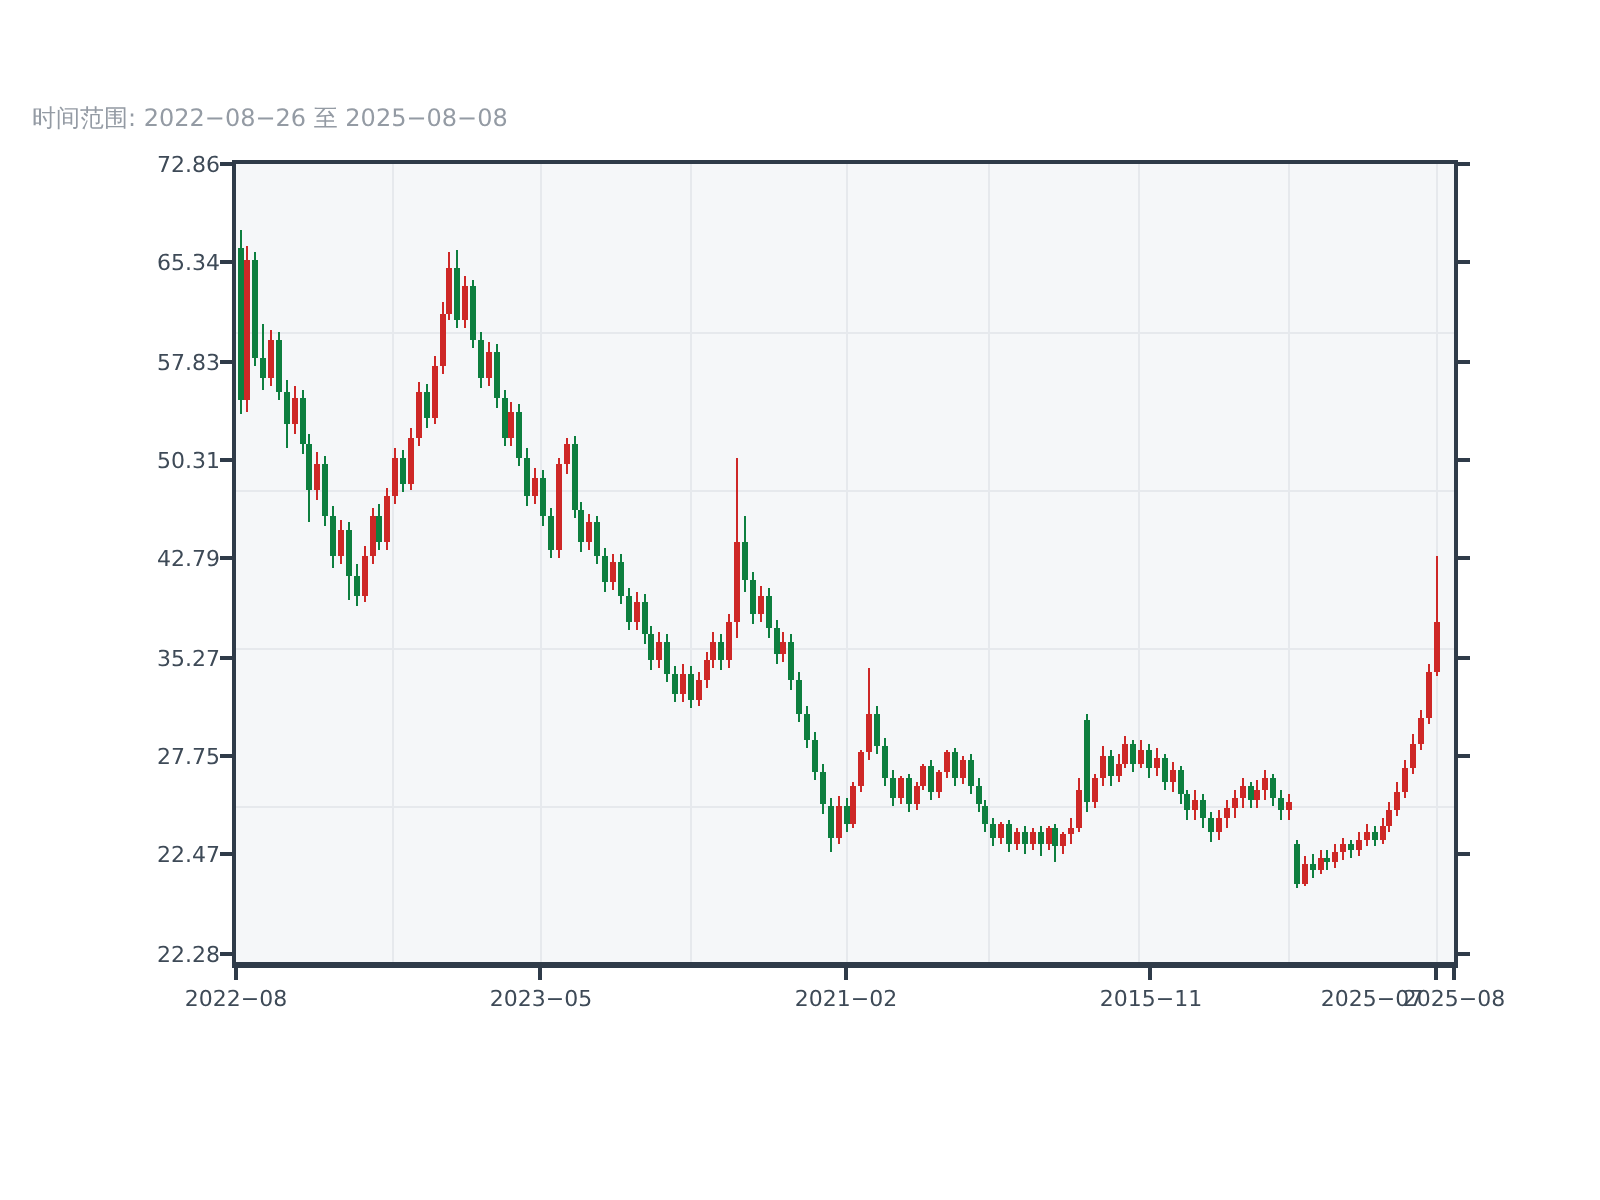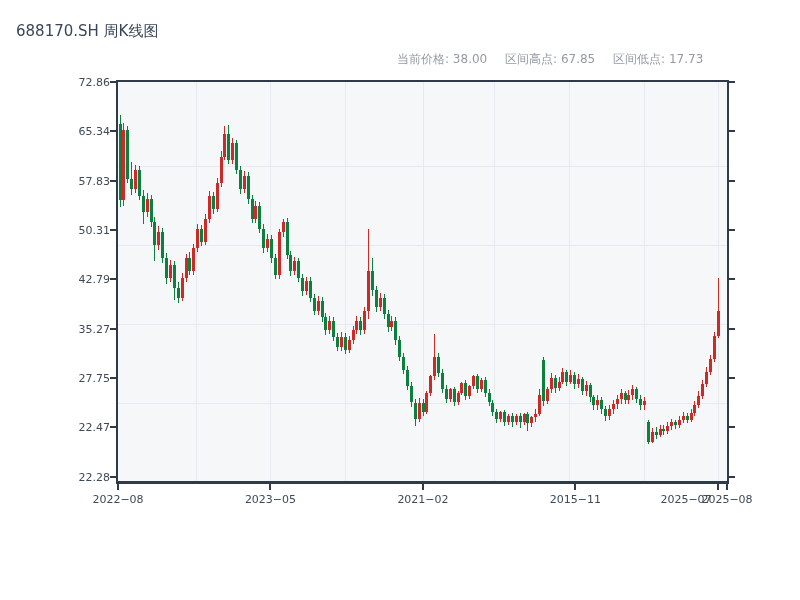--- a/index.html
+++ b/index.html
@@ -18,26 +18,21 @@
   .xtick{position:absolute;width:2px;height:6px;background:#2f3b49;}
   .ylab{position:absolute;left:-66px;width:58px;text-align:right;font-size:11px;color:#3e4a57;height:13px;line-height:13px;}
   .xlab{position:absolute;width:62px;margin-left:-31px;text-align:center;font-size:11px;color:#3e4a57;top:411px;height:13px;line-height:13px;}
   .wick{position:absolute;width:1px;}
   .body{position:absolute;width:3px;}
 </style>
 </head>
 <body>
 
 <div id="screen">
-  <div class="title">688170.SH 周K线图</div>
-  <div class="sub sub-right">
-    <span>当前价格: 38.00</span>
-    <span>区间高点: 67.85</span>
-    <span>区间低点: 17.73</span>
-  </div>
+  <div class="sub sub-left">时间范围: 2022−08−26 至 2025−08−08</div>
   <div id="plot">
       <div class="grid-h" style="top: 84.3577px;"></div>
       <div class="grid-h" style="top: 163.074px;"></div>
       <div class="grid-h" style="top: 241.79px;"></div>
       <div class="grid-h" style="top: 320.507px;"></div>
       <div class="grid-v" style="left: 77.952px;"></div>
       <div class="grid-v" style="left: 152.494px;"></div>
       <div class="grid-v" style="left: 226.974px;"></div>
       <div class="grid-v" style="left: 304.987px;"></div>
       <div class="grid-v" style="left: 376.484px;"></div>

